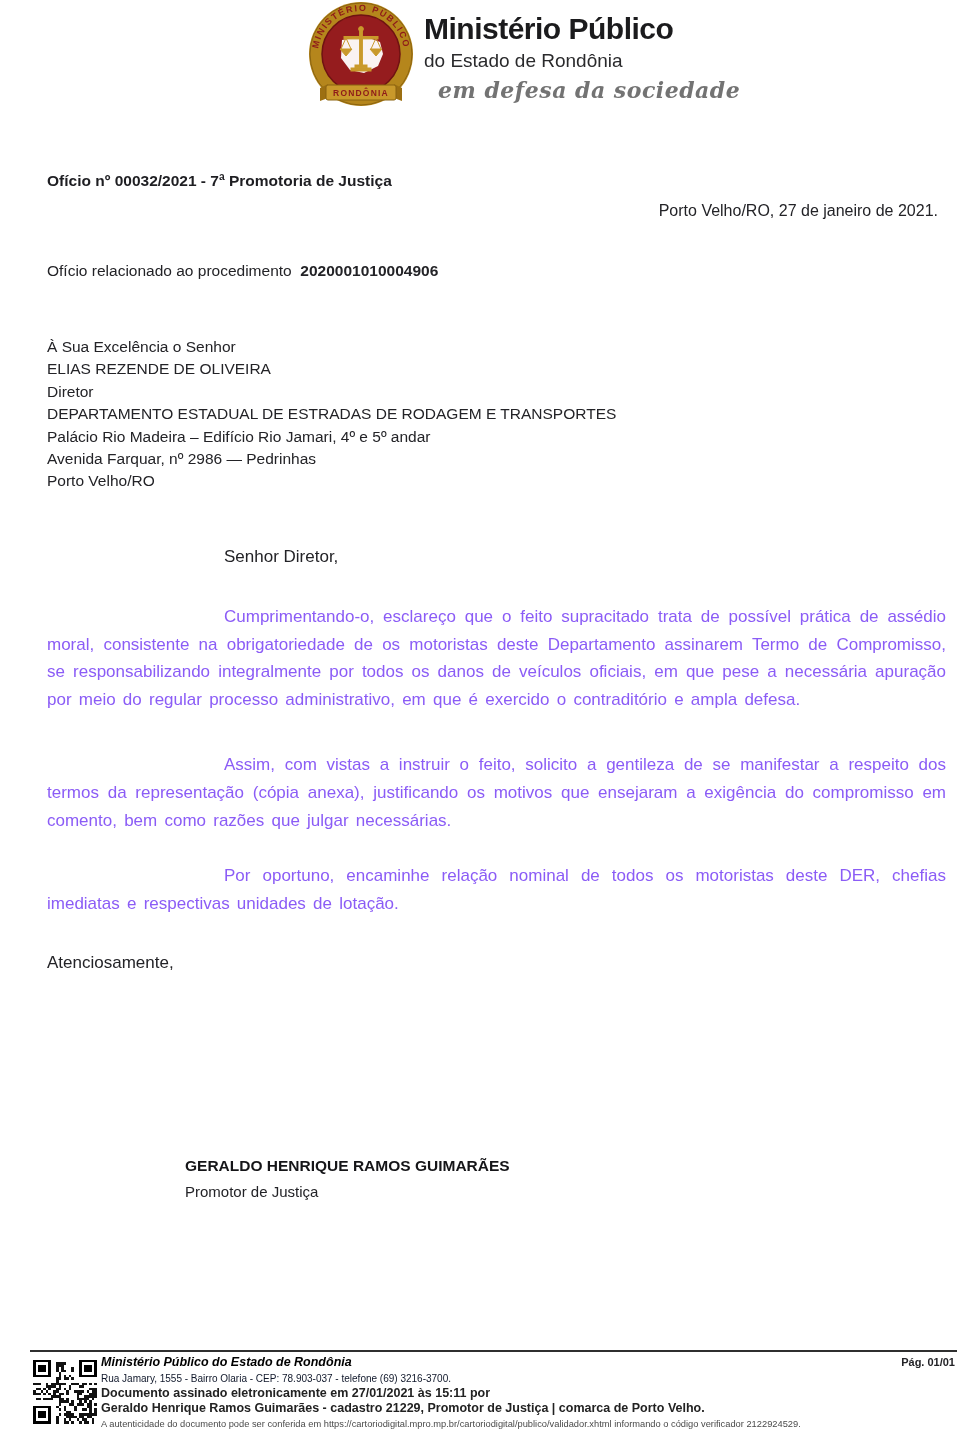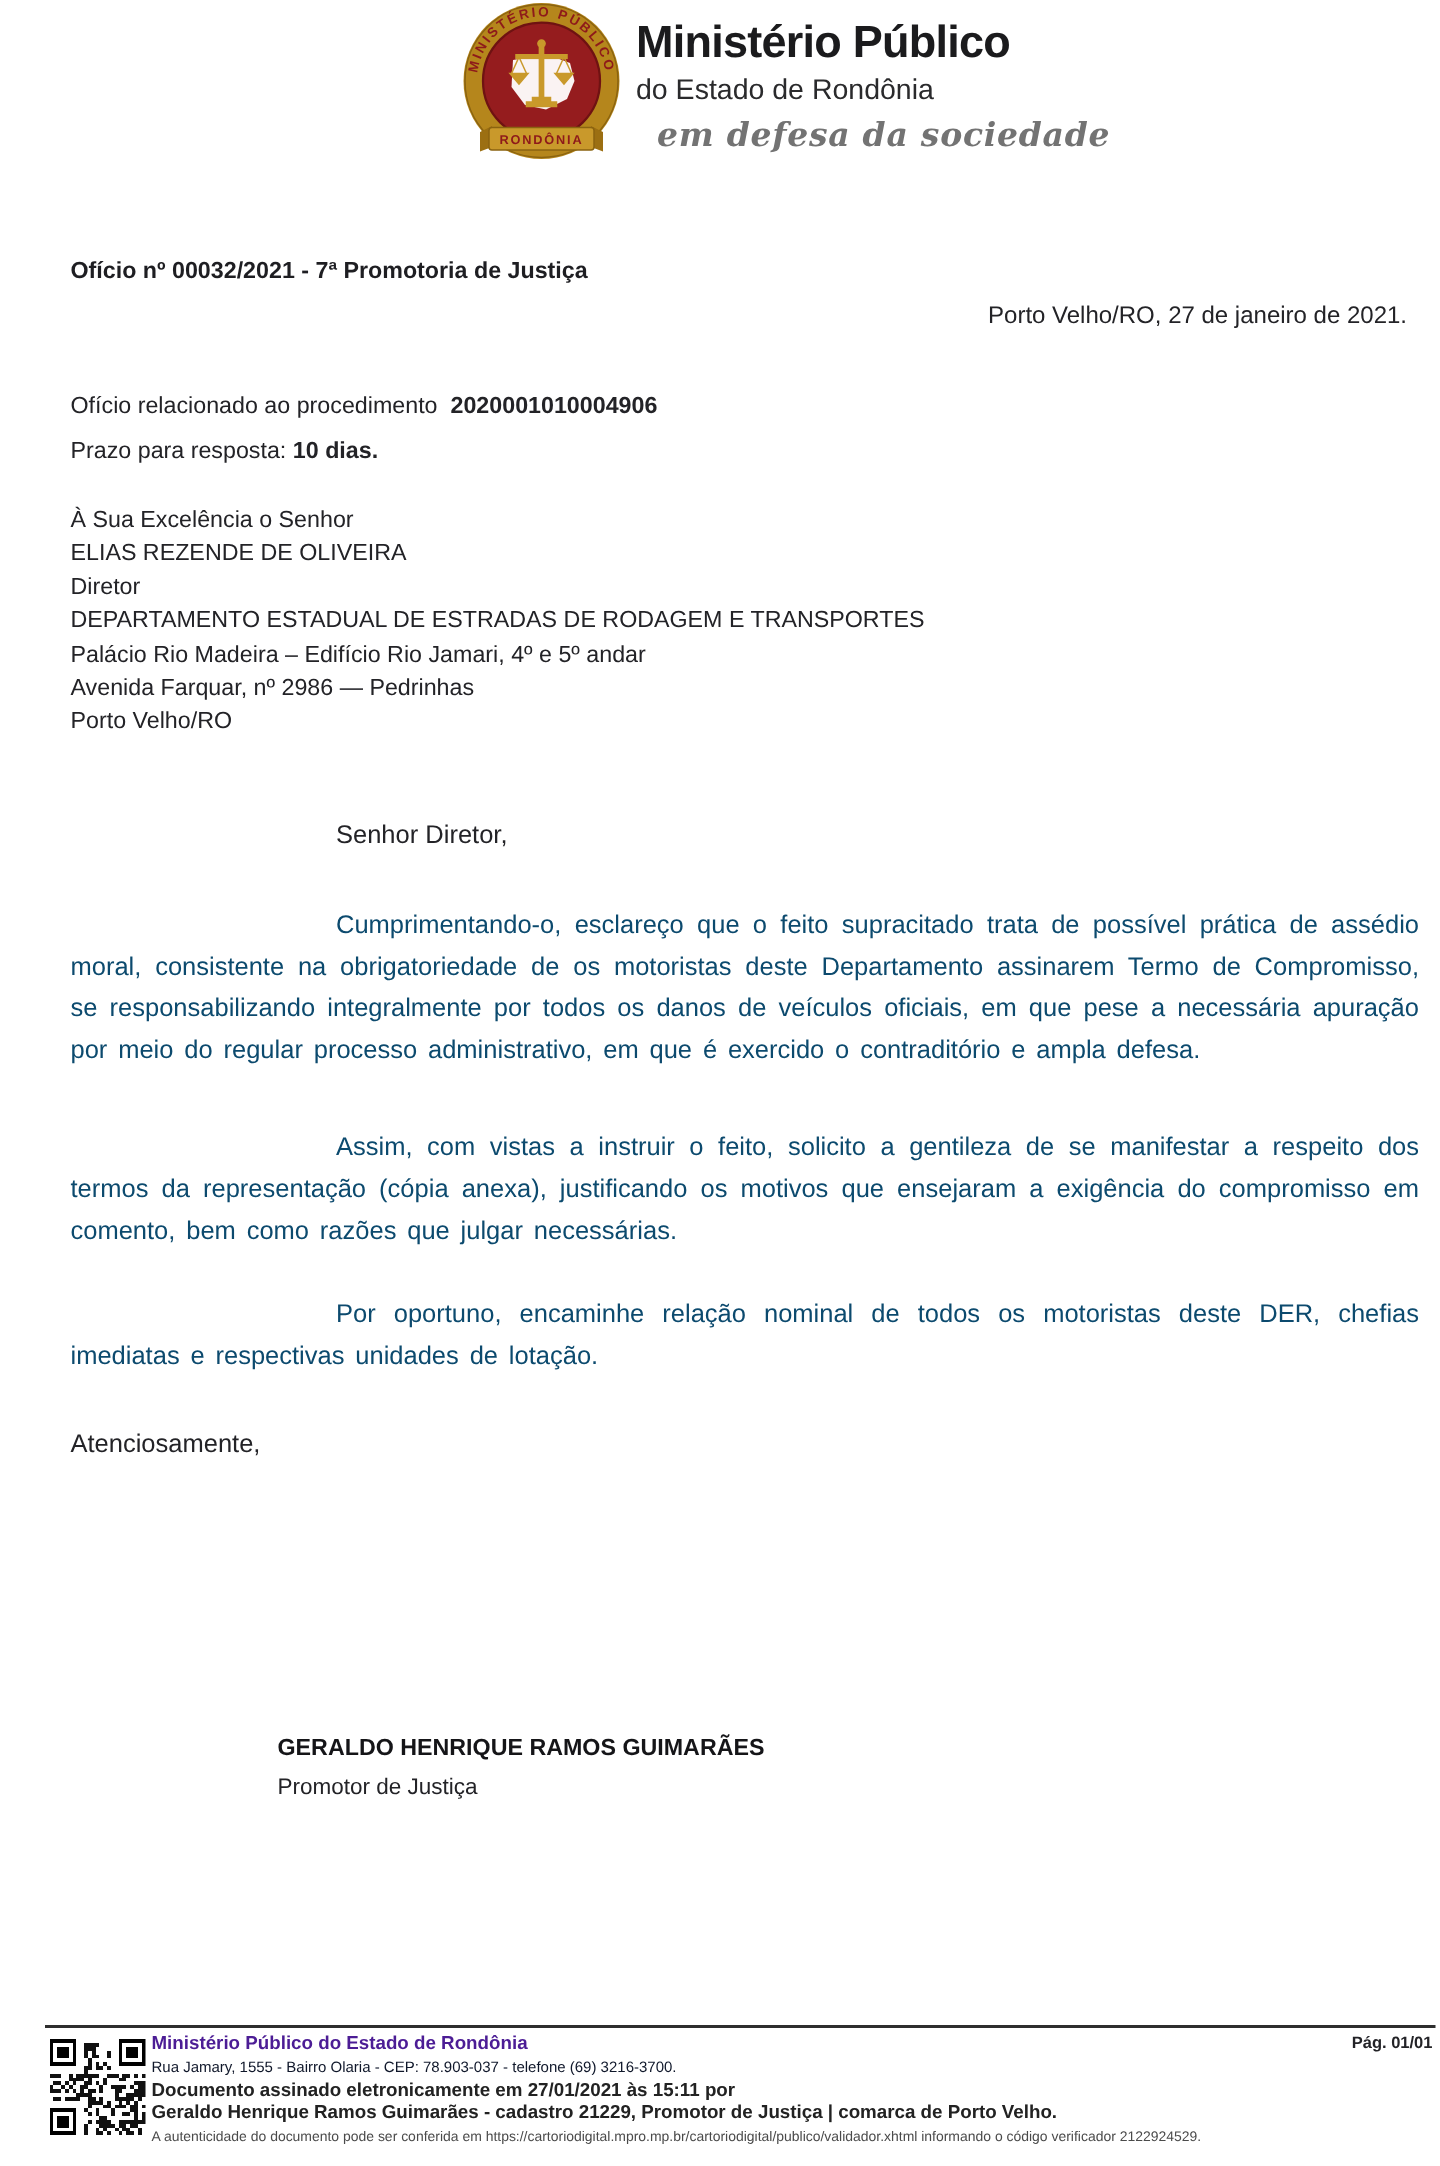--- a/index.html
+++ b/index.html
@@ -20,36 +20,36 @@
   .ref-line { position:absolute; left:47px; top:152px; font-size:15.5px; font-weight:bold; color:#1e1e22;margin-top:20px; }
   .date-line { position:absolute; right:22px; top:202px; font-size:16px; }
   .related-block { position:absolute; left:47px; top:256px; font-size:15.5px; line-height:29.5px; }
   .b { font-weight:bold; }
   .recipient-block { position:absolute; left:47px; top:336px; font-size:15.5px; line-height:22.4px; }
   
   .salutation { position:absolute; left:224px; top:547px; font-size:17px; }
   .body-block { position:absolute; left:47px; top:603px; width:899px; }
   .body-block p {
     margin:0; font-size:17px; line-height:27.6px; text-align:justify;
-    text-indent:177px; word-spacing:2.5px; color:#0c4a6e;
+    text-indent:177px; word-spacing:2.5px; color:#8b5cf6;
   }
   .body-block p.p1 { margin-bottom:38px; }
   .body-block p.p2 { margin-bottom:28px; }
   .body-block p.p3 { margin-bottom:36px; }
   .closing { font-size:17px; }
   
   .signature { position:absolute; left:185px; top:1157px; width:600px; text-align:left; }
   .sig-name { font-size:15.5px; font-weight:bold; color:#151518; }
   .sig-role { font-size:15px; margin-top:8px; }
   
   .footer-rule { position:absolute; left:30px; top:1350px; width:927px; border-top:2px solid #2f2f2f; }
   .qr { position:absolute; left:33px; top:1356px; width:64px; height:71px; }
   .qr svg { width:100%; height:100%; fill:#111; }
   .footer-text { position:absolute; left:101px; top:1355px; width:800px; }
-  .f-org   { font-size:12.5px; font-weight:bold; line-height:15.5px; color:#4c1d95; }
+  .f-org   { font-size:12.5px; font-weight:bold; line-height:15.5px; color:#000000;font-style:italic; }
   .f-addr  { font-size:10px; line-height:15.5px; color:#0f172a; }
   .f-sig1, .f-sig2 { font-size:12.5px; font-weight:bold; line-height:15.2px; color:#222; }
   .f-valid { font-size:9.3px; line-height:13px; color:#4a4a4a; margin-top:2px; }
   .page-num { position:absolute; right:5px; top:1356px; font-size:11px; font-weight:bold; }
 </style>
 </head>
 <body>
 
 <div class="page">
 
@@ -97,24 +97,20 @@
   </div>
 
   <div class="ref-line">Ofício nº 00032/2021 - 7ª Promotoria de Justiça</div>
 
   <div class="date-line">Porto Velho/RO, 27 de janeiro de 2021.</div>
 
   <div class="related-block">
     <div>
       <span>Ofício relacionado ao procedimento</span>&nbsp;
       <span class="b">2020001010004906</span>
-    </div>
-    <div>
-      <span>Prazo para resposta:</span>
-      <span class="b">10 dias.</span>
     </div>
   </div>
 
   <div class="recipient-block">
     <div>À Sua Excelência o Senhor</div>
     <div>ELIAS REZENDE DE OLIVEIRA</div>
     <div>Diretor</div>
     <div>DEPARTAMENTO ESTADUAL DE ESTRADAS DE RODAGEM E TRANSPORTES</div>
     <div>Palácio Rio Madeira – Edifício Rio Jamari, 4º e 5º andar</div>
     <div>Avenida Farquar, nº 2986 — Pedrinhas</div>

